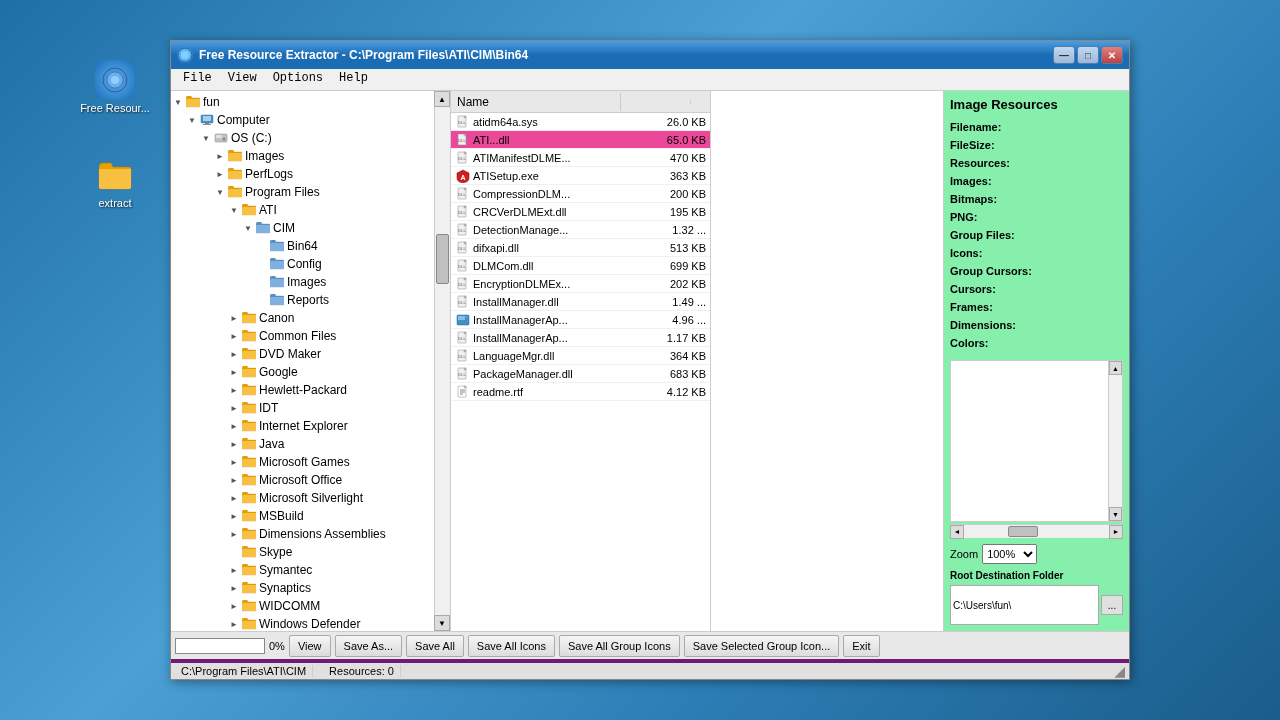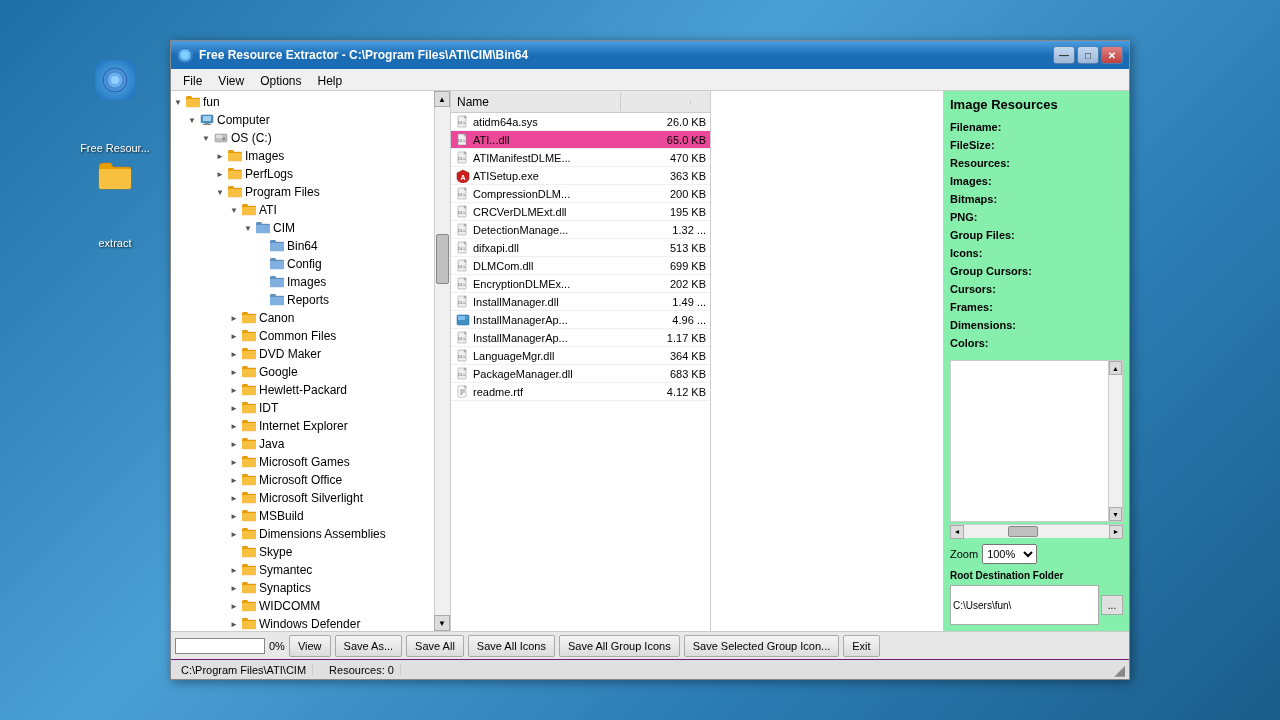--- a/index.html
+++ b/index.html
@@ -15,21 +15,20 @@
     }
 
     
     .desktop-icon {
       position: absolute;
       display: flex;
       flex-direction: column;
       align-items: center;
       width: 70px;
       cursor: pointer;
-      gap: 40px;
     }
     .desktop-icon .icon-img {
       width: 40px;
       height: 40px;
       margin-bottom: 2px;
     }
     .desktop-icon .icon-label {
       color: white;
       font-size: 11px;
       text-align: center;
@@ -93,23 +92,24 @@
     .titlebar-btn.close {
       background: linear-gradient(to bottom, #e08080, #c04040);
       color: white;
     }
 
     
     .menubar {
       background: #f0f0f0;
       height: 22px;
       display: flex;
-      align-items: flex-end;
+      align-items: flex-start;
       padding: 0 4px;
       border-bottom: 1px solid #ccc;
+      font-family: Liberation Mono, monospace;
     }
     .menu-item {
       padding: 2px 8px;
       cursor: pointer;
       border-radius: 2px;
     }
 
     
     .content-area {
       display: flex;
@@ -379,21 +379,21 @@
       cursor: pointer;
       font-size: 11px;
       display: flex;
       align-items: center;
     }
 
     
     .statusbar {
       height: 20px;
       background: #e0e0e0;
-      border-top: 1px solid #701a75;
+      border-top: 4px solid #701a75;
       display: flex;
       align-items: center;
       padding: 0 4px;
       font-size: 11px;
       gap: 10px;
     }
     .statusbar-section {
       padding: 0 6px;
       border-right: 1px solid #ccc;
     }

